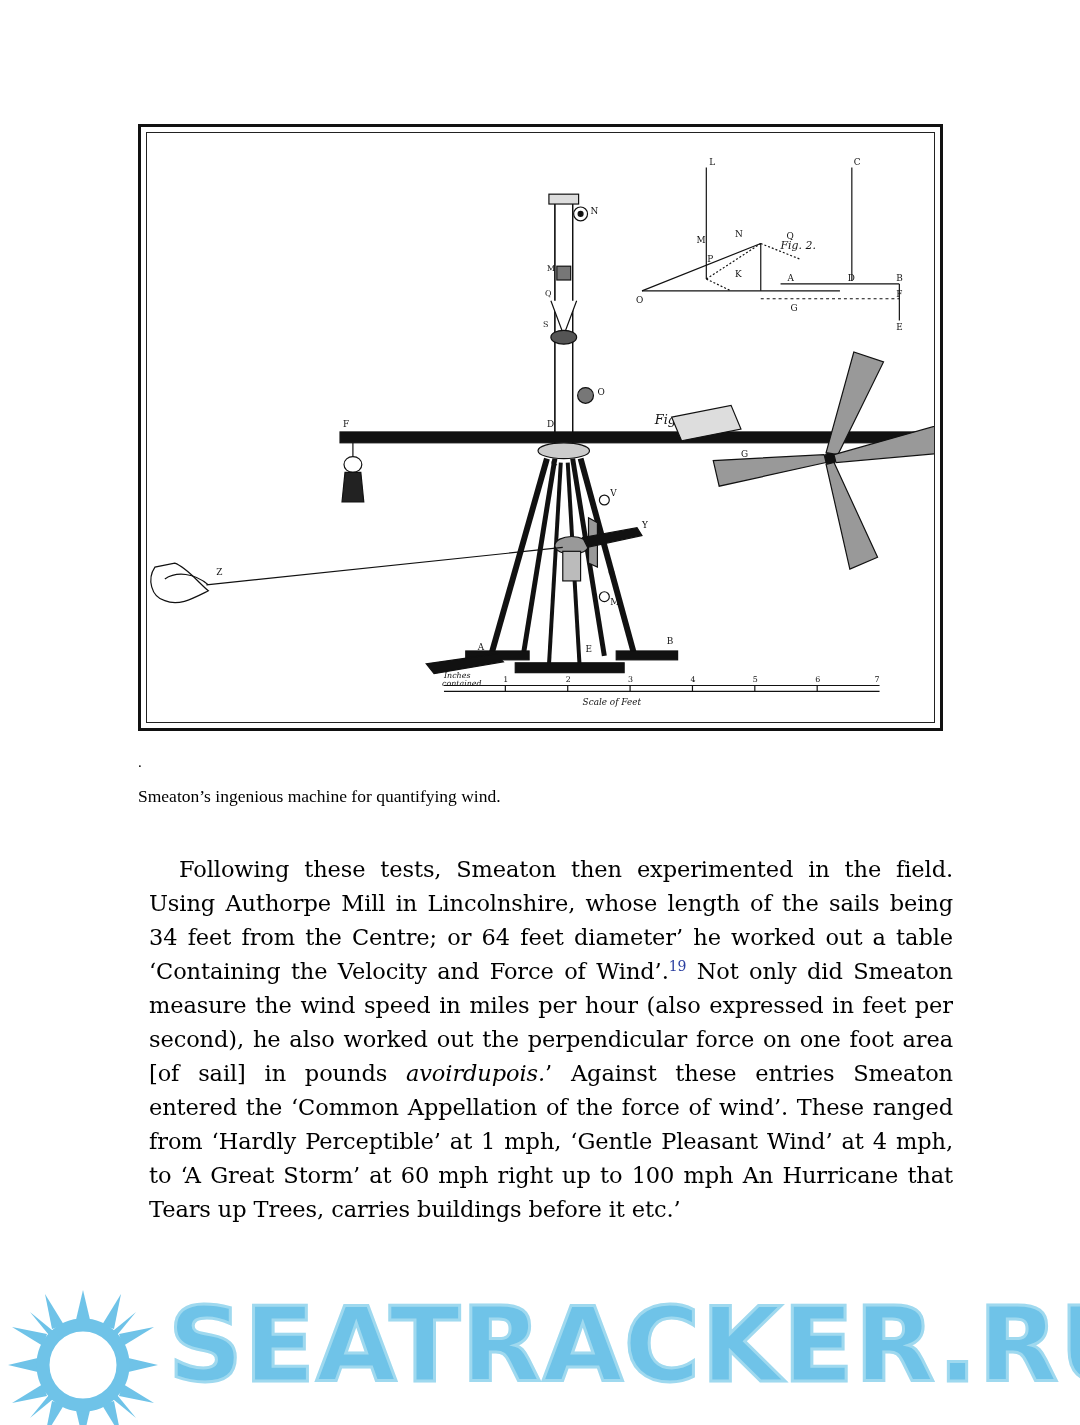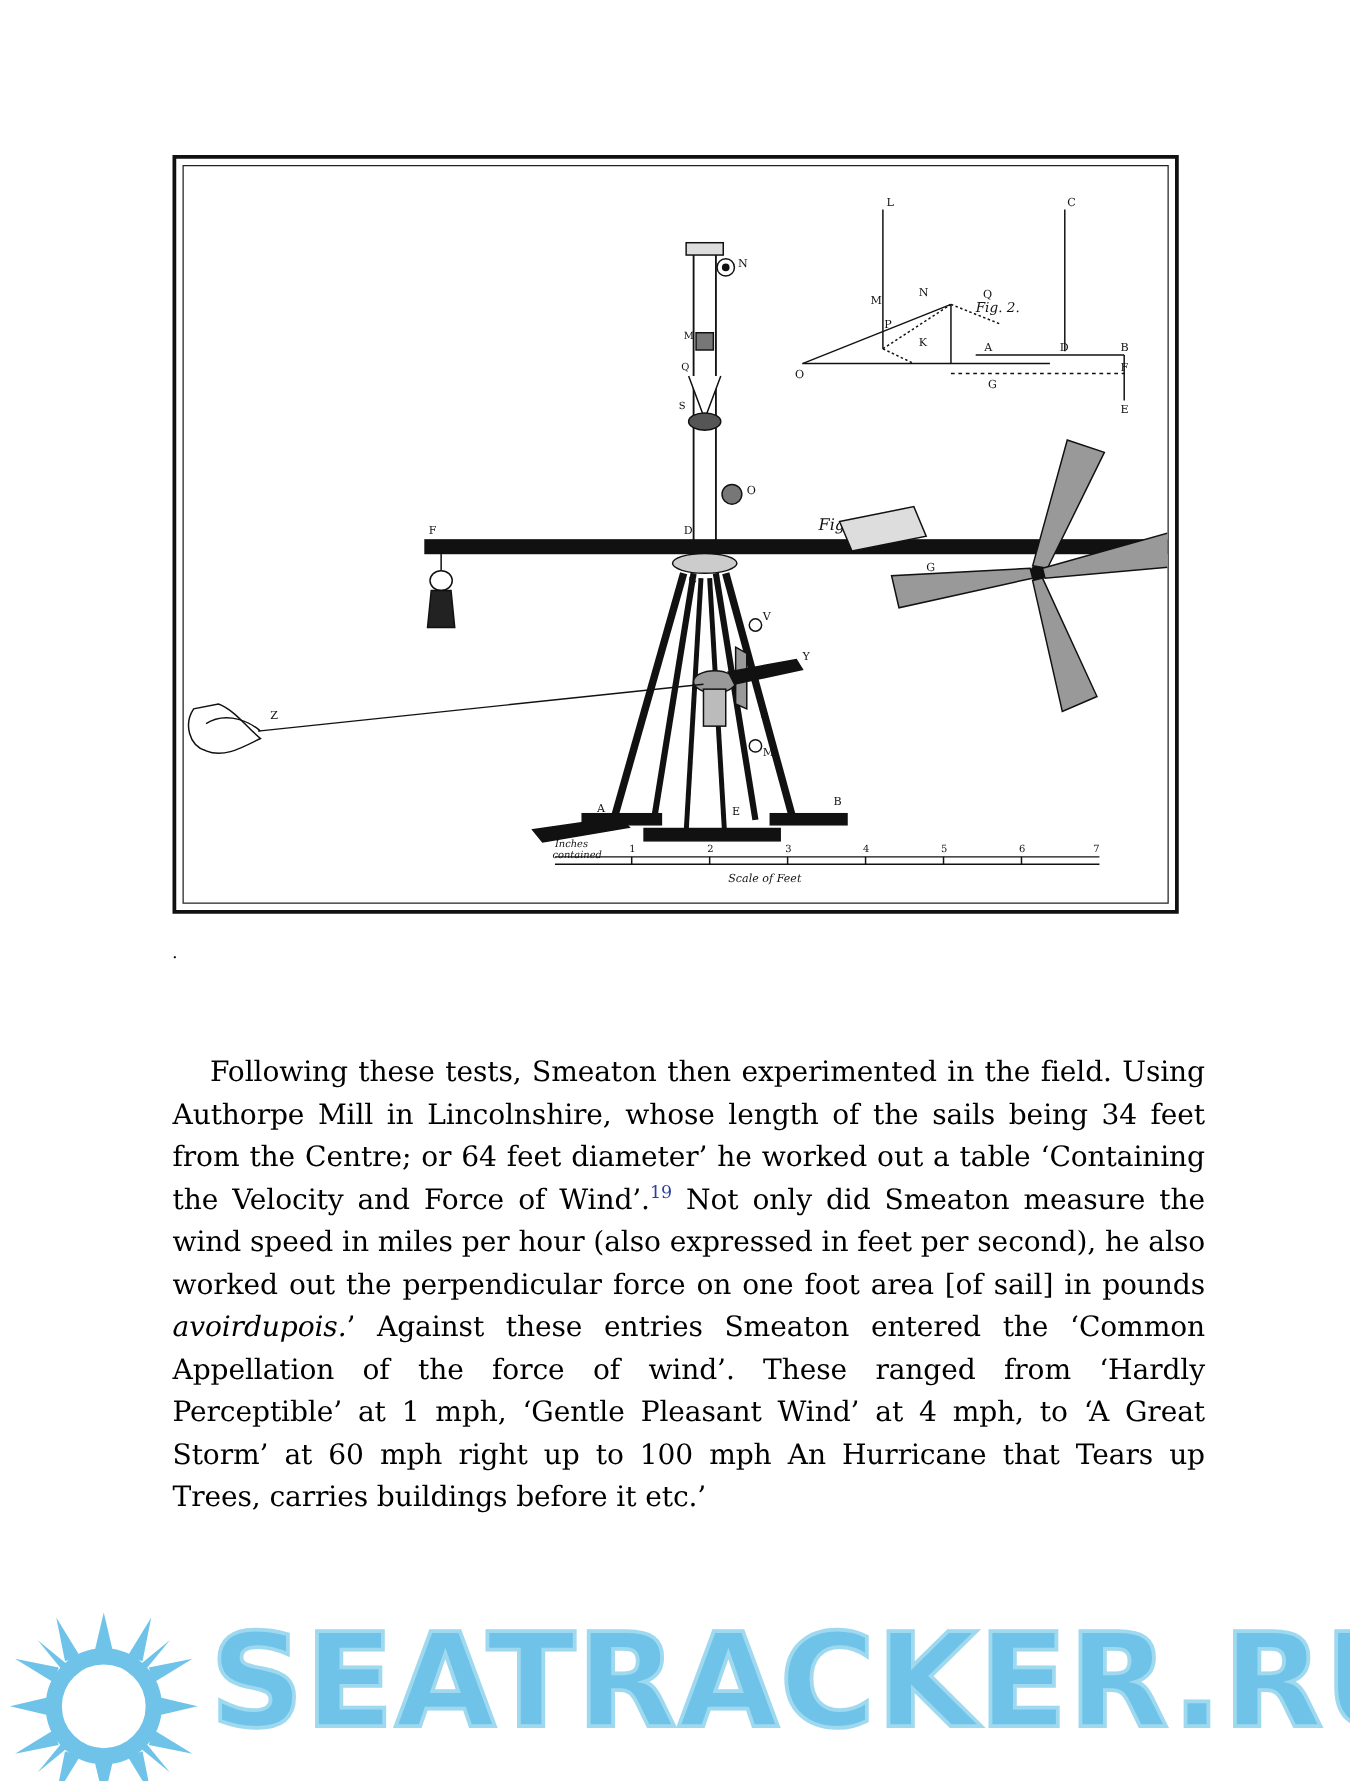--- a/index.html
+++ b/index.html
@@ -66,21 +66,21 @@
     left: 138px;
     top: 841px;
     width: 826px;
     font-size: 22.5px;
     line-height: 34px;
     text-align: justify;
     color: #000;
     font-family: "DejaVu Serif", serif;
     letter-spacing: -0.1px;
   }
-  .body-text p { margin: 0; text-indent: 30px; }
+  .body-text p { margin: 11px; text-indent: 30px; }
   .body-text .ital { font-style: italic; }
   sup.fn {
     font-size: 14px;
     color: #2b3fa0;
     vertical-align: super;
     line-height: 0;
   }
 
   
   .watermark {
@@ -241,20 +241,21 @@
           </g>
           <text x="300" y="552" font-family="DejaVu Serif, serif" font-size="8" font-style="italic" fill="#111" stroke="none">Inches</text>
           <text x="298" y="561" font-family="DejaVu Serif, serif" font-size="8" font-style="italic" fill="#111" stroke="none">contained</text>
           <text x="440" y="580" font-family="DejaVu Serif, serif" font-size="9" font-style="italic" fill="#111" stroke="none">Scale of Feet</text>
         </g>
       </svg>
     </div>
   </div>
 
   <div class="caption-dot">.</div>
+  <div class="caption">Smeaton’s ingenious machine for quantifying wind.</div>
 
   <div class="body-text">
     <p>
       <span>Following these tests, Smeaton then experimented in the field. Using Authorpe Mill in Lincolnshire, whose length of the sails being 34 feet from the Centre; or 64 feet diameter’ he worked out a table ‘Containing the Velocity and Force of Wind’.</span><sup class="fn">19</sup><span> Not only did Smeaton measure the wind speed in miles per hour (also expressed in feet per second), he also worked out the perpendicular force on one foot area [of sail] in pounds </span><span class="ital">avoirdupois.</span><span>’ Against these entries Smeaton entered the ‘Common Appellation of the force of wind’. These ranged from ‘Hardly Perceptible’ at 1 mph, ‘Gentle Pleasant Wind’ at 4 mph, to ‘A Great Storm’ at 60 mph right up to 100 mph An Hurricane that Tears up Trees, carries buildings before it etc.’</span>
     </p>
   </div>
 
   <div class="watermark">
     <svg class="wm-sun" viewBox="0 0 150 150">
       <g fill="#6fc3e8">

